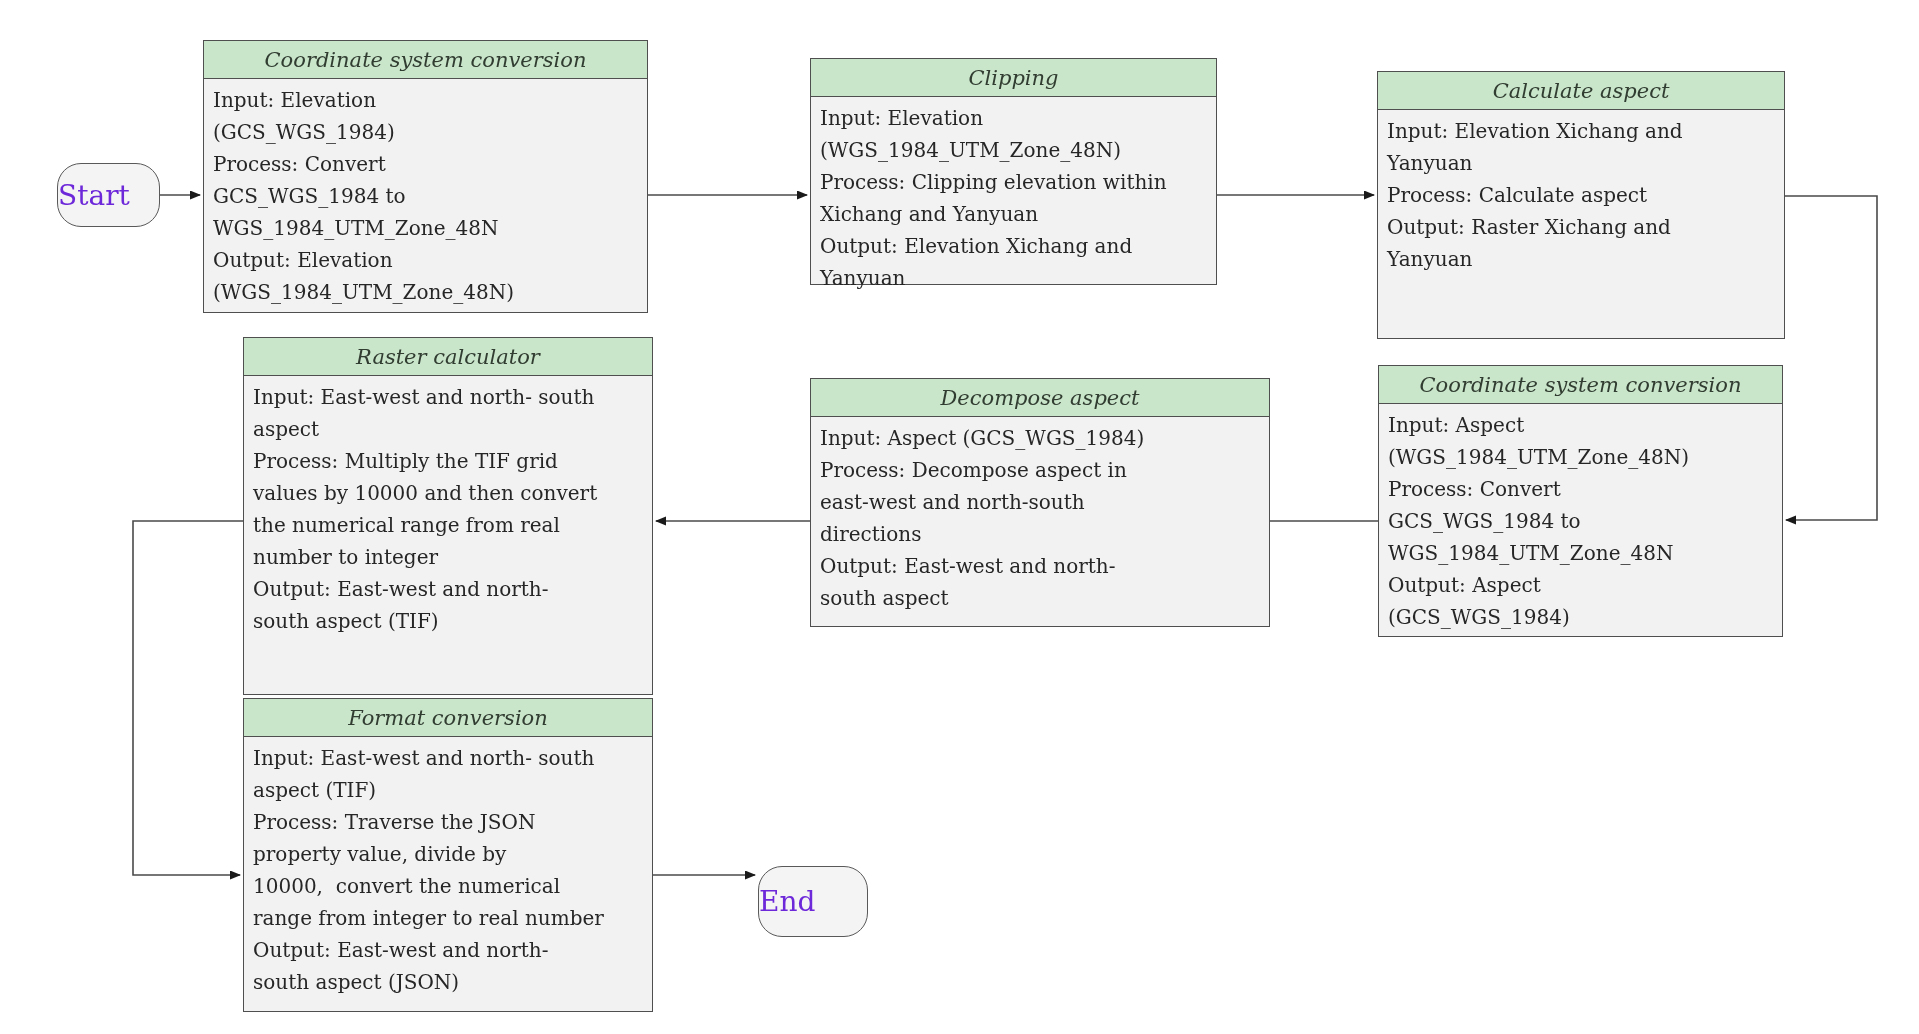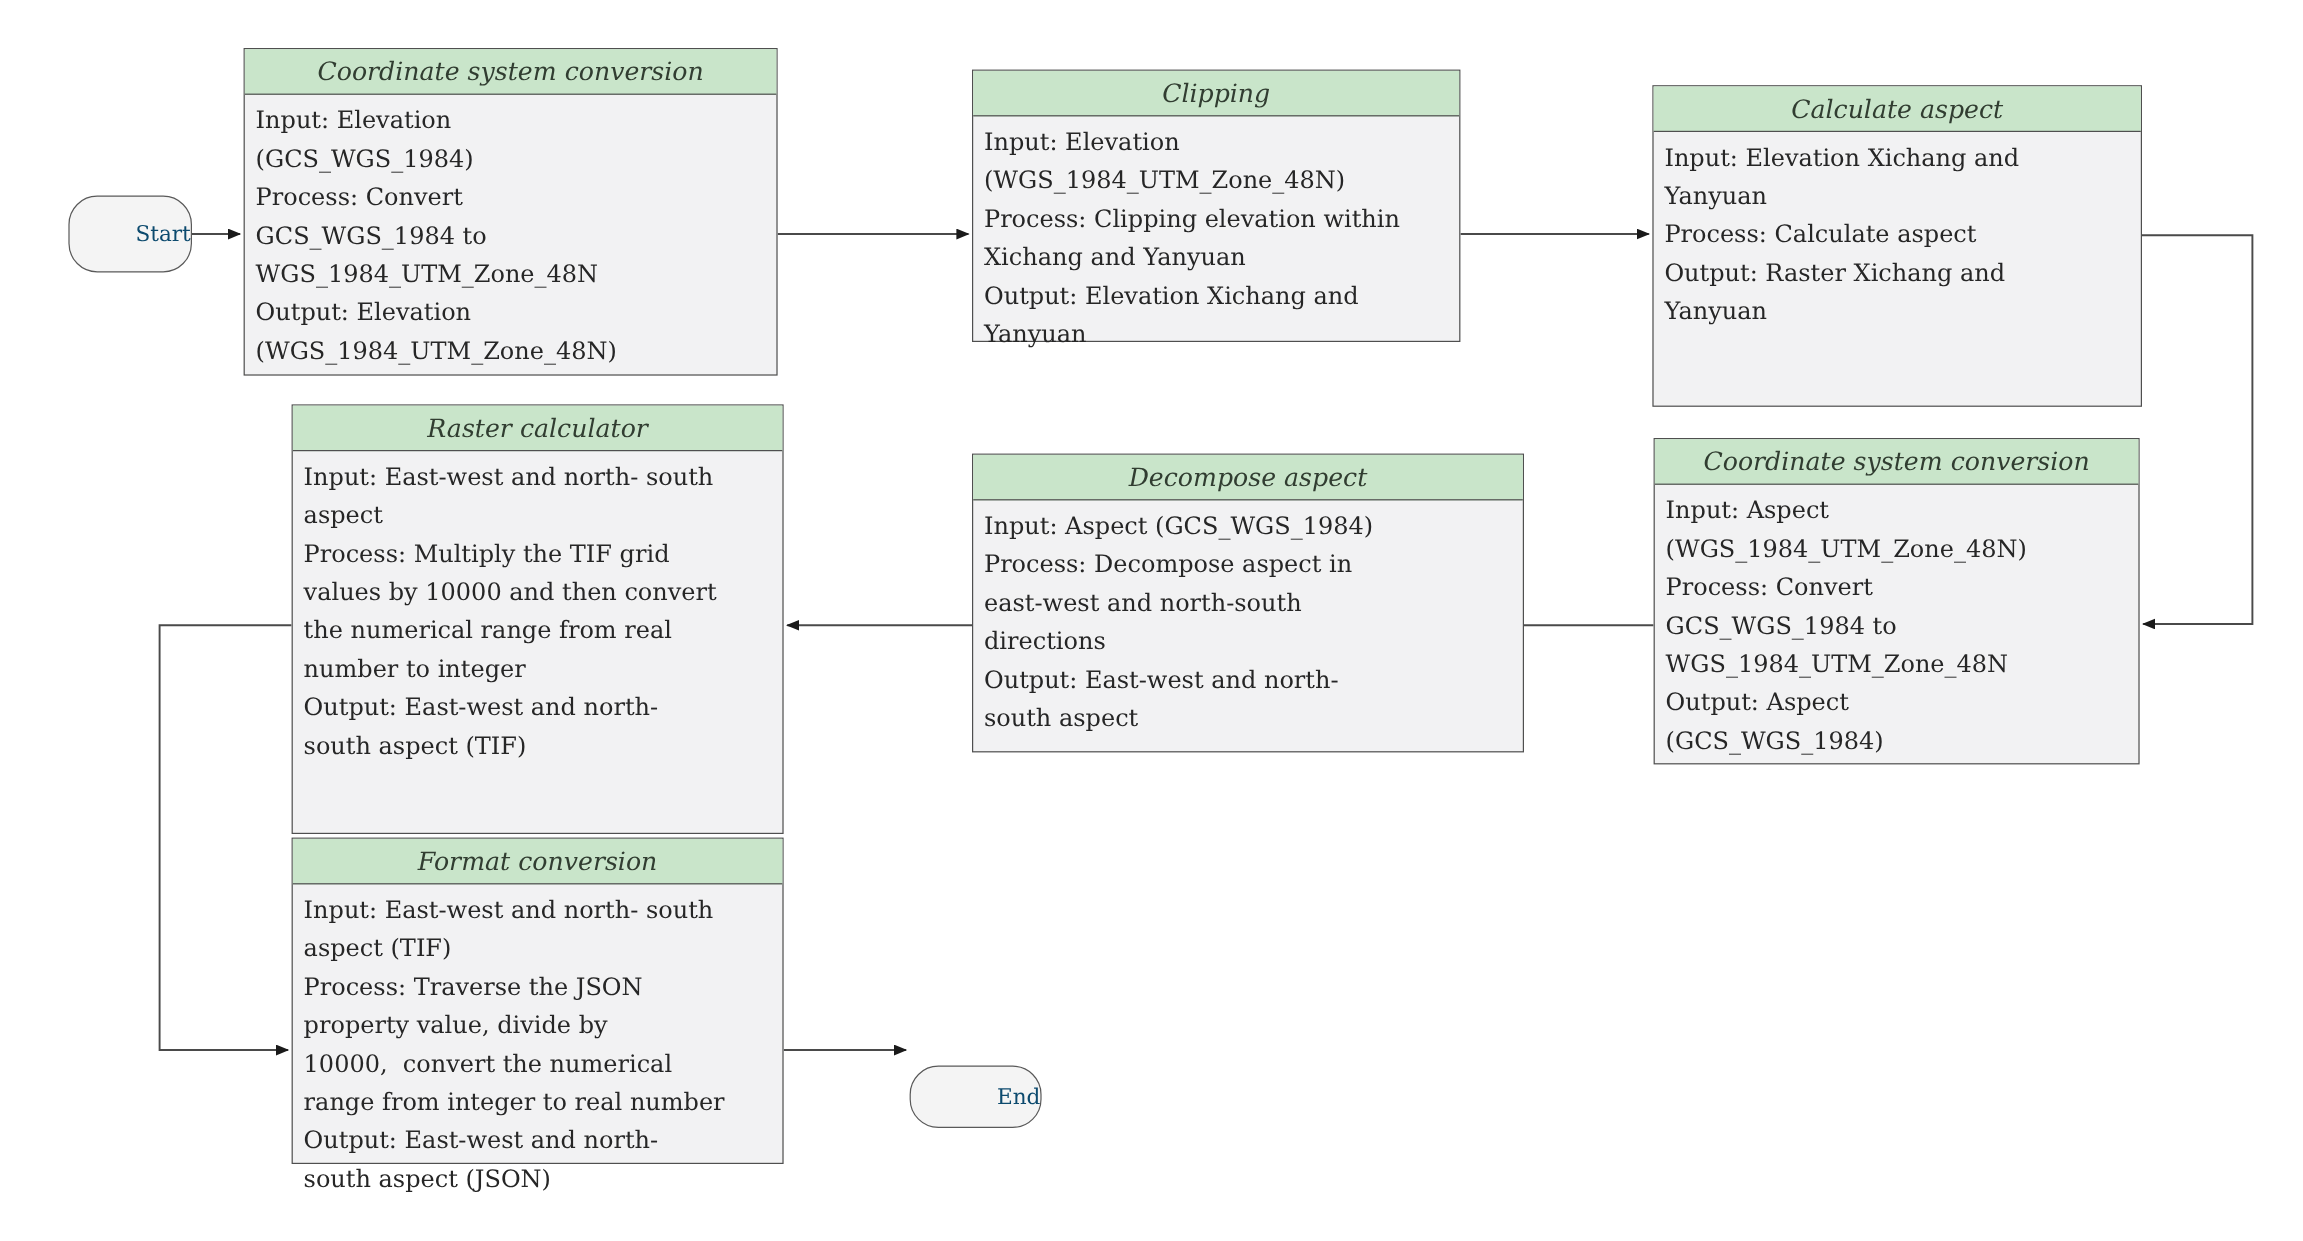--- a/index.html
+++ b/index.html
@@ -50,34 +50,34 @@
     overflow: hidden;
   }
   .pill {
     position: absolute;
     background: #f4f4f4;
     border: 1.8px solid #595959;
     border-radius: 24px;
     box-sizing: border-box;
     display: flex;
     align-items: center;
-    justify-content: flex-end;
-    font-size: 18px;
-    color: #0c4a6e;
+    justify-content: flex-start;
+    font-size: 28px;
+    color: #6d28d9;
   }
   
   #start { left: 57px;  top: 163px; width: 103px; height: 64px; }
-  #end   { left: 758px; top: 888px; width: 110px; height: 52px; }
+  #end   { left: 758px; top: 866px; width: 110px; height: 71px; }
   #n1 { left: 203px;  top: 40px;  width: 445px; height: 273px; }
   #n2 { left: 810px;  top: 58px;  width: 407px; height: 227px; }
   #n3 { left: 1377px; top: 71px;  width: 408px; height: 268px; }
   #n4 { left: 1378px; top: 365px; width: 405px; height: 272px; }
   #n5 { left: 810px;  top: 378px; width: 460px; height: 249px; }
   #n6 { left: 243px;  top: 337px; width: 410px; height: 358px; }
-  #n7 { left: 243px;  top: 698px; width: 410px; height: 272px; }
+  #n7 { left: 243px;  top: 698px; width: 410px; height: 314px; }
 </style>
 </head>
 <body>
 
 <div id="canvas">
 
   <svg class="connectors" viewBox="0 0 1919 1034">
     <defs>
       <marker id="arrow" markerWidth="12" markerHeight="10" refX="10" refY="4.5" orient="auto" markerUnits="userSpaceOnUse">
         <path d="M0,0 L11,4.5 L0,9 Z" fill="#1a1a1a"></path>

